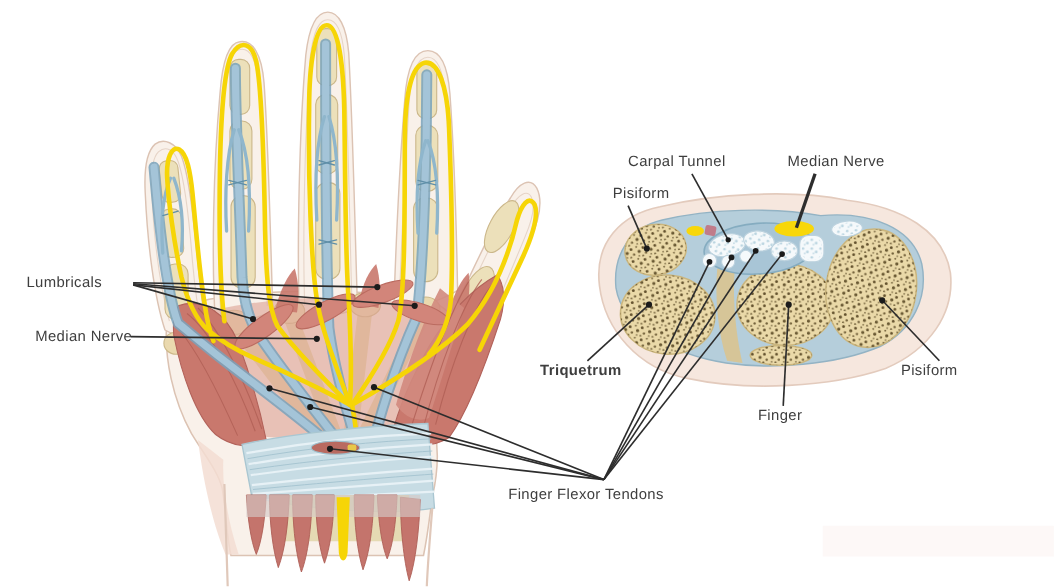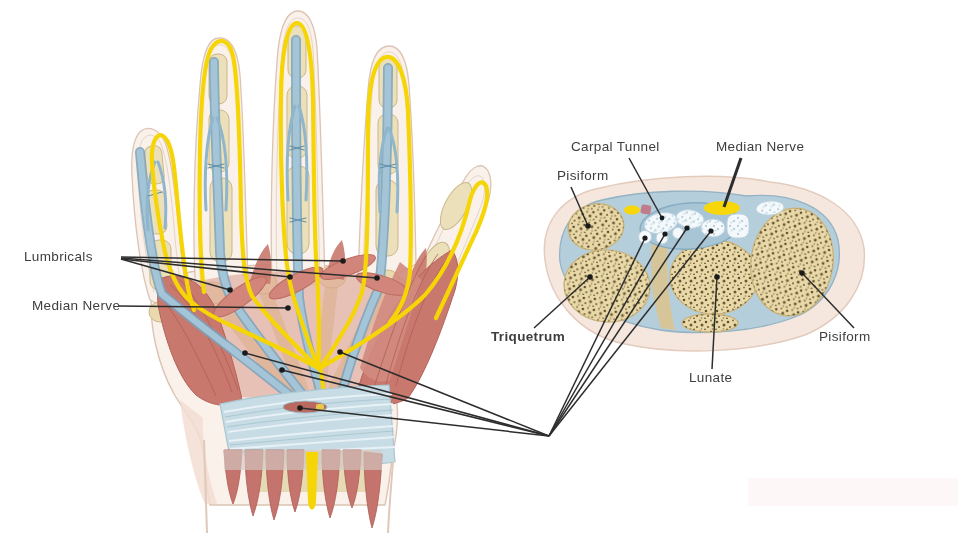--- a/index.html
+++ b/index.html
@@ -347,15 +347,16 @@
 
   <rect x="748" y="478" width="210" height="28" fill="#f3d9d4" opacity="0.18"></rect>
 </svg>
 
   <div class="diagram-label" style="left:24px;top:249px;">Lumbricals</div>
   <div class="diagram-label" style="left:32px;top:298px;">Median Nerve</div>
   <div class="diagram-label" style="left:537px;top:168px;margin-left:20px;">Pisiform</div>
   <div class="diagram-label" style="left:571px;top:139px;">Carpal Tunnel</div>
   <div class="diagram-label" style="left:716px;top:139px;">Median Nerve</div>
   <div class="diagram-label" style="left:491px;top:329px;font-weight:bold;">Triquetrum</div>
-  <div class="diagram-label" style="left:689px;top:370px;">Lunate</div>
+  <div class="diagram-label" style="left:689px;top:370px;">Finger</div>
   <div class="diagram-label" style="left:819px;top:329px;">Pisiform</div>
+  <div class="diagram-label" style="left:462px;top:442px;">Finger Flexor Tendons</div>
 </div>
 
 </body></html>

